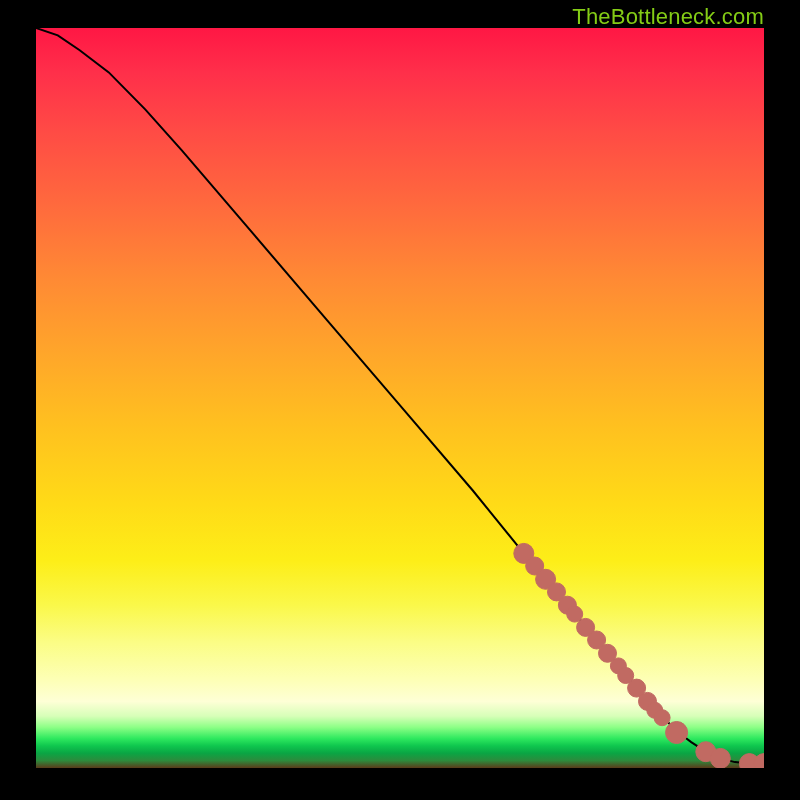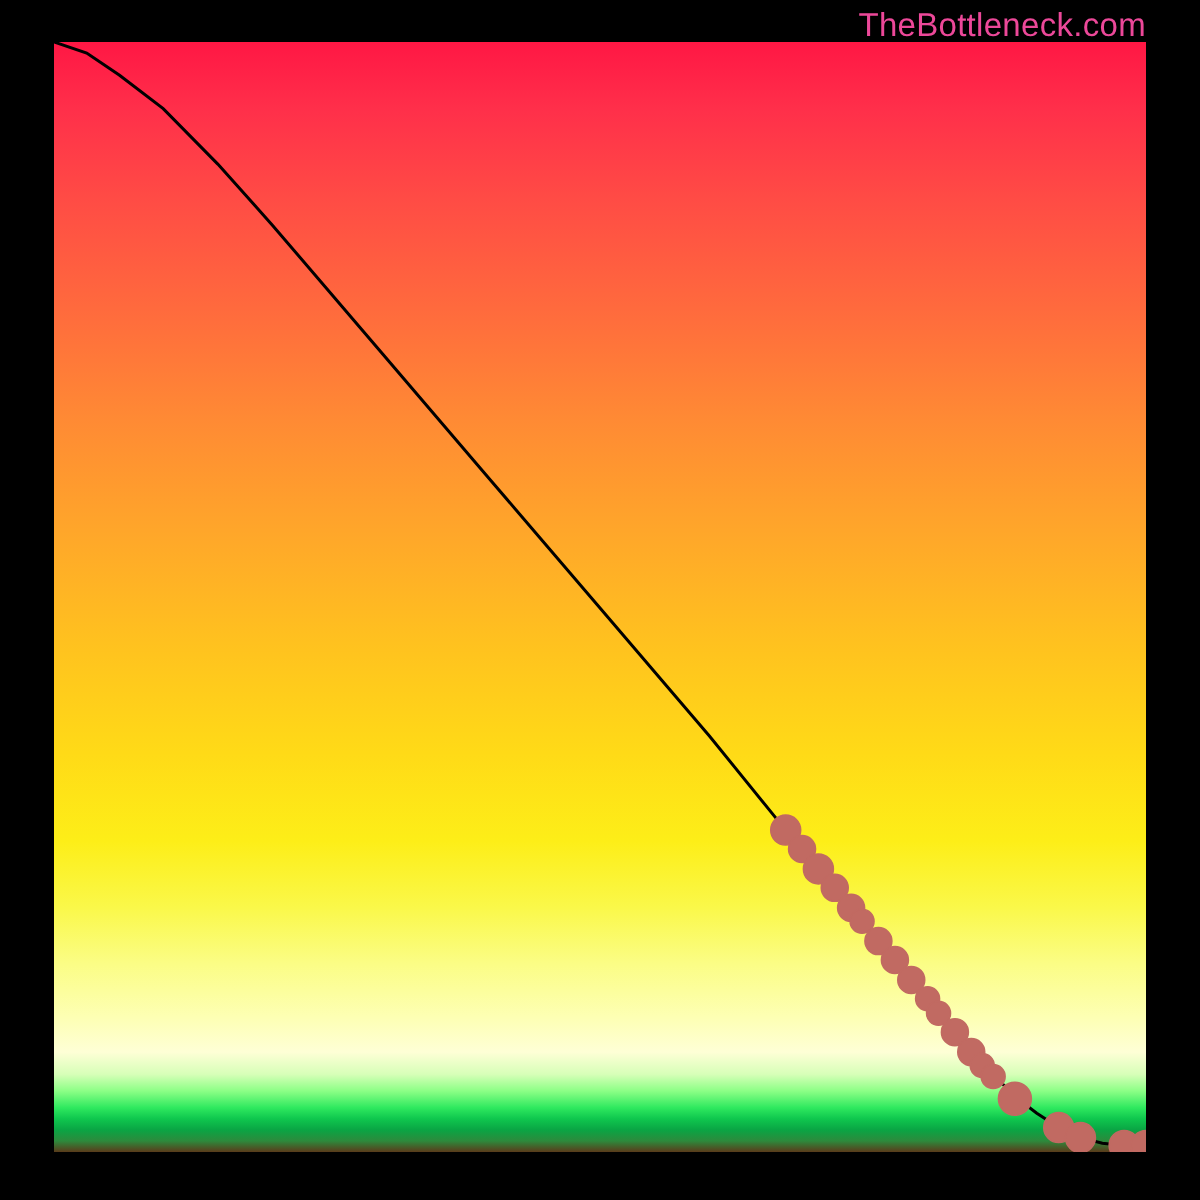--- a/index.html
+++ b/index.html
@@ -46,21 +46,21 @@
       #0fc74e 97%,
       #0aa544 98%,
       #2d8a3c 99%,
       #5a3a1a 100%
     );
   }
   .watermark {
     position: absolute;
     top: 4px;
     right: 36px;
-    color: #ec4899;
+    color: #84cc16;
     font-size: 22px;
     font-weight: 500;
     letter-spacing: 0.2px;
     user-select: none;
   }
   svg.curve {
     position: absolute;
     left: 0;
     top: 0;
     width: 728px;

